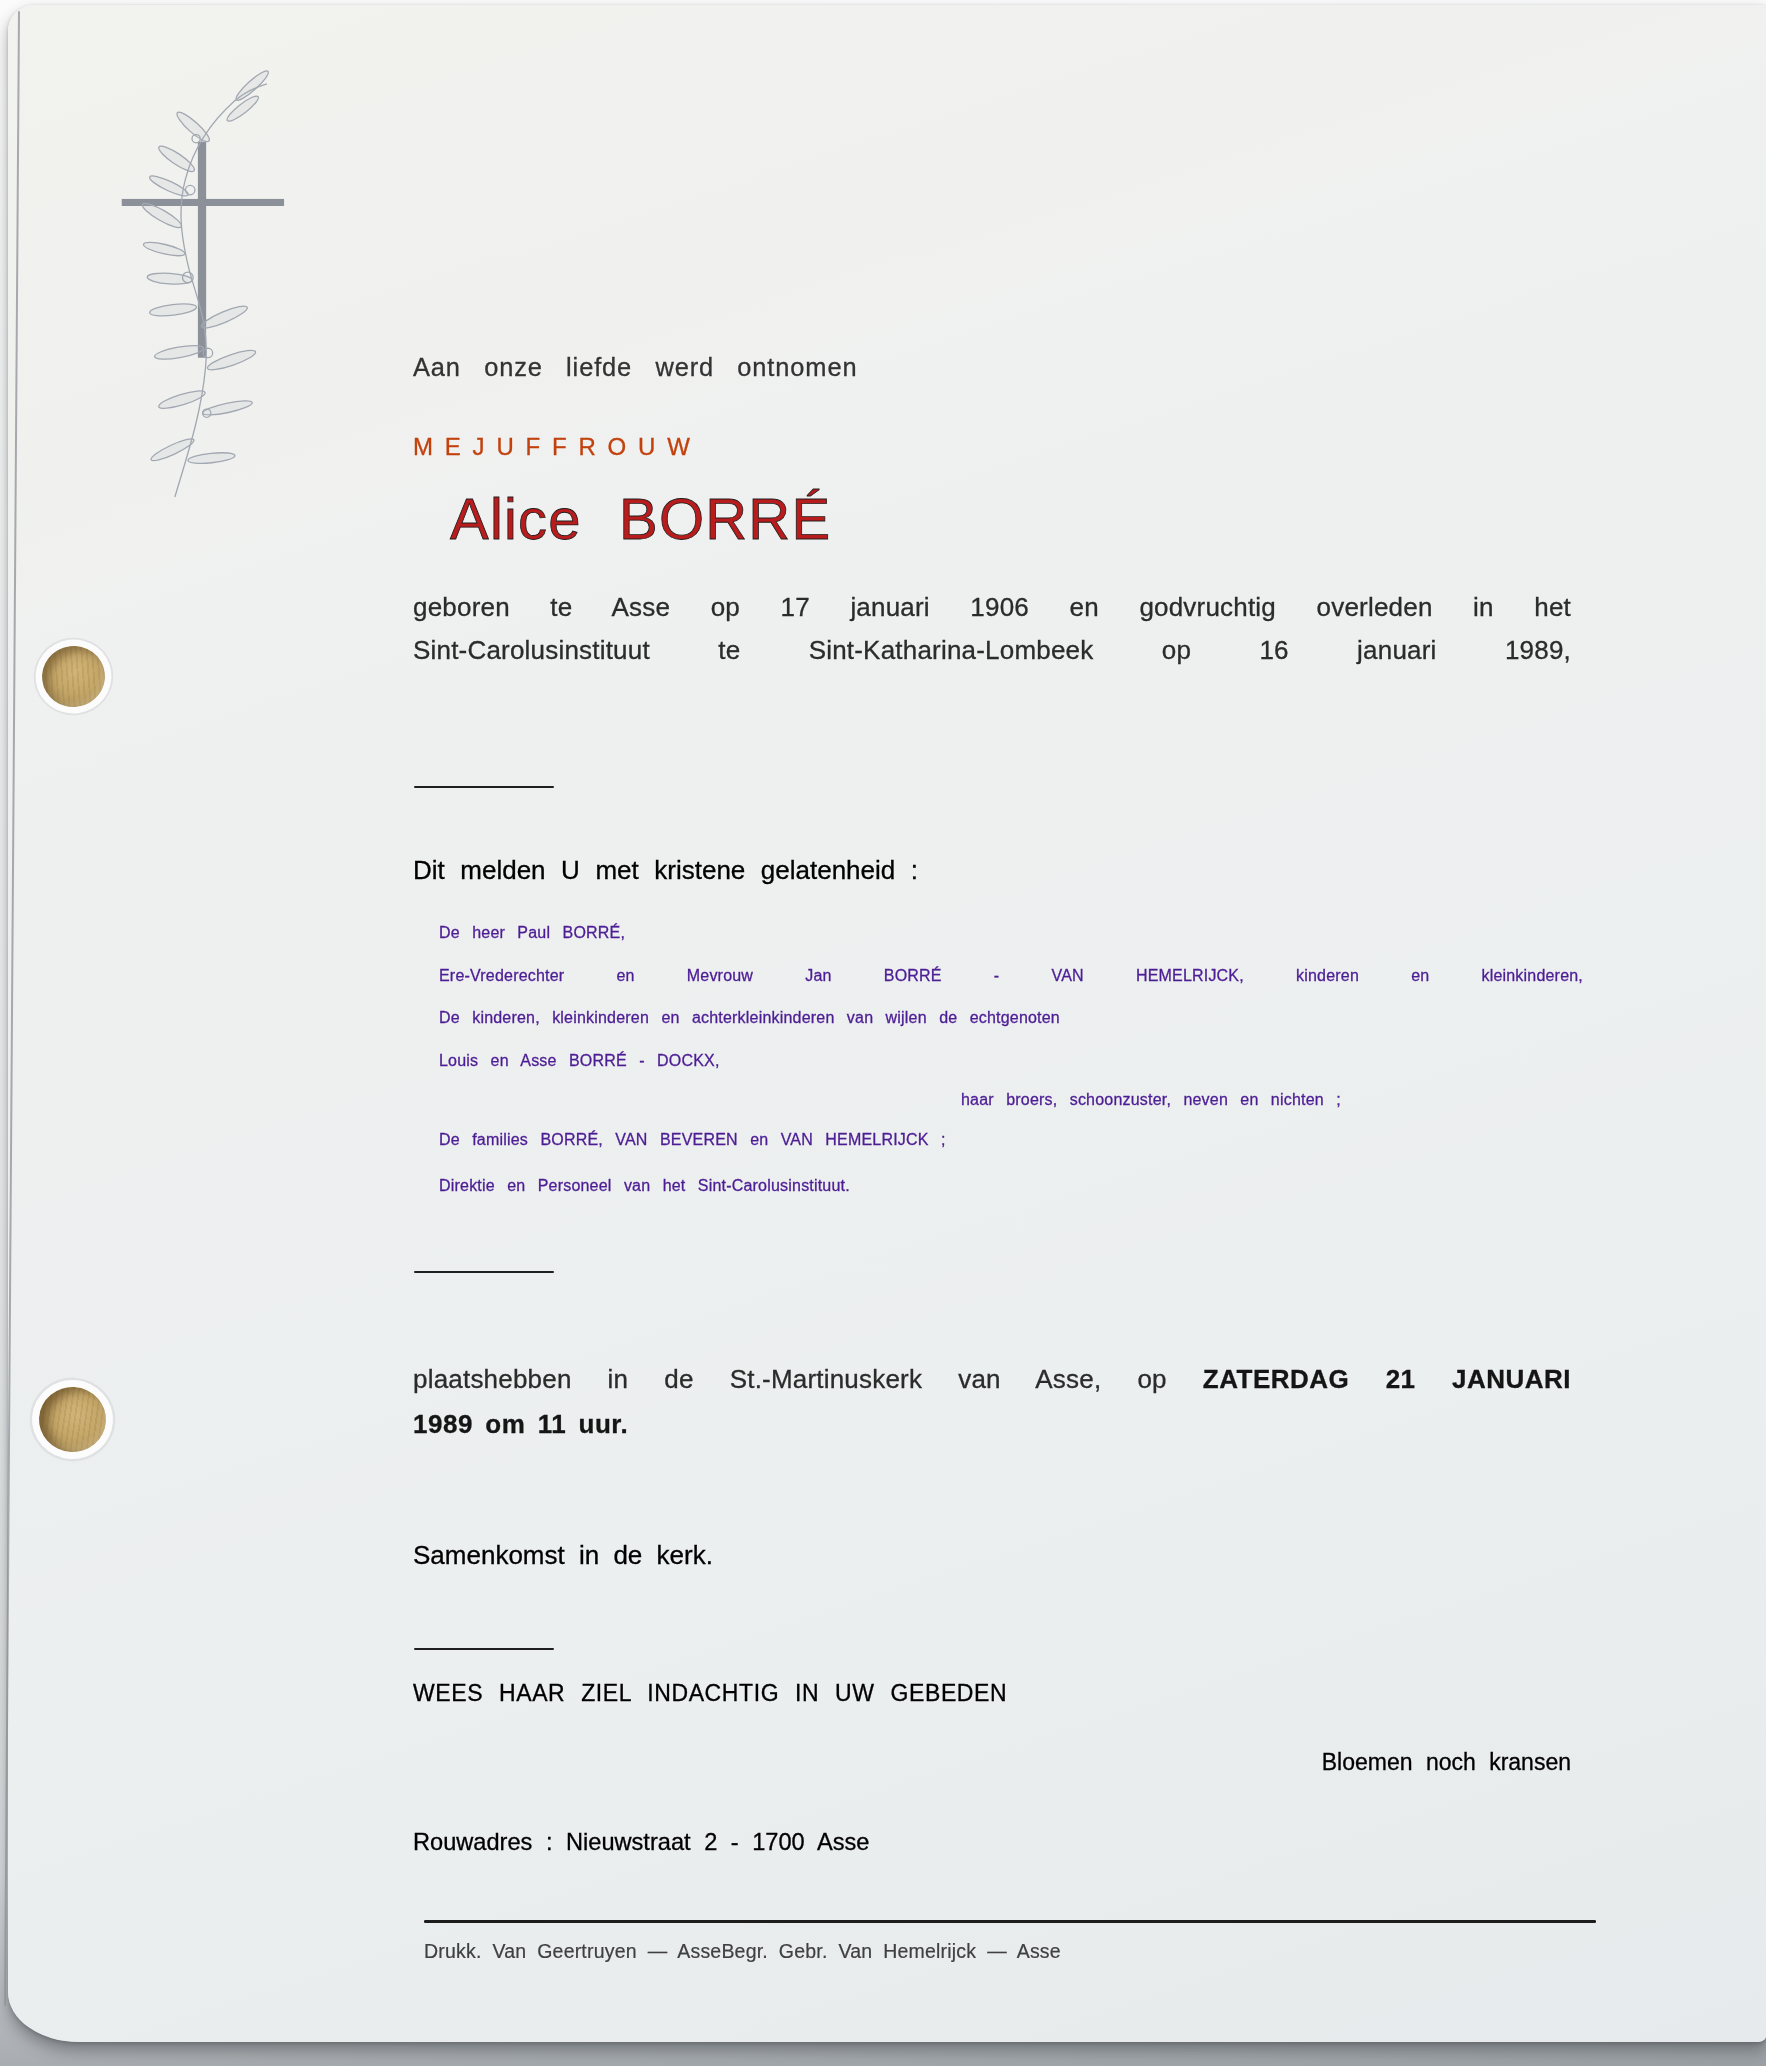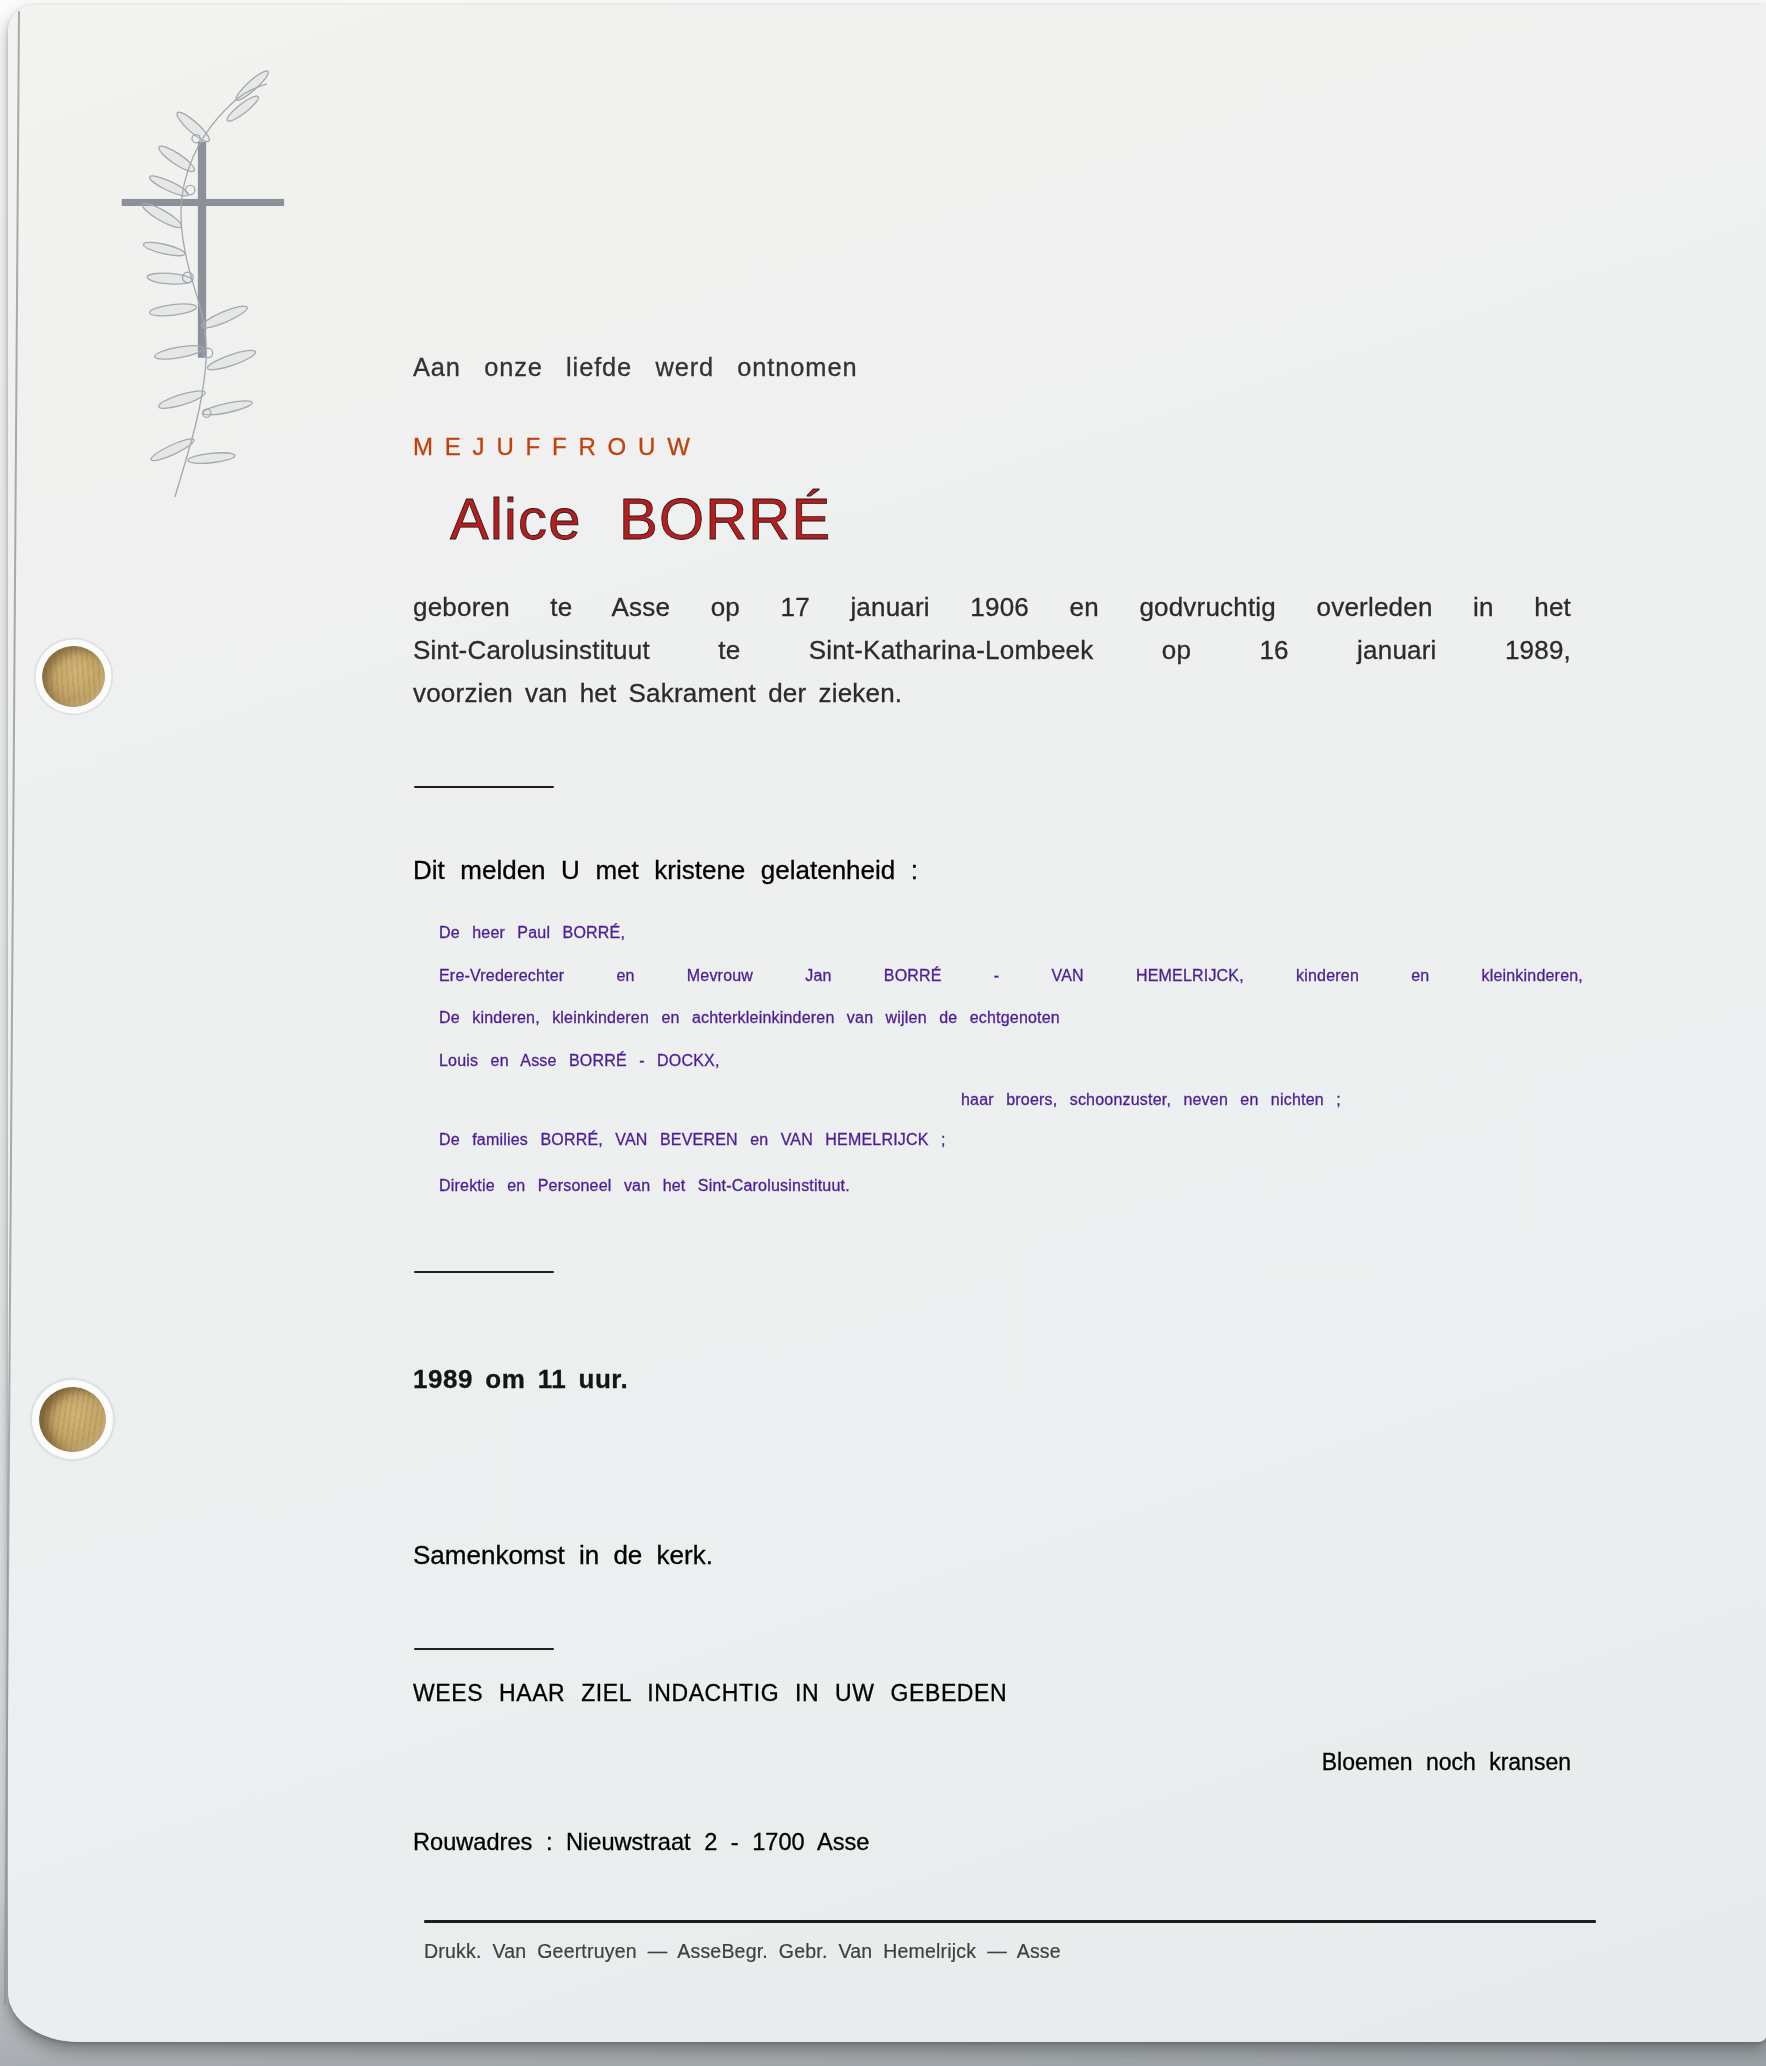--- a/index.html
+++ b/index.html
@@ -94,38 +94,38 @@
 <div class="hole" id="hole1"></div>
 <div class="hole" id="hole2"></div>
 
 <div class="t" id="intro">Aan onze liefde werd ontnomen</div>
 <div class="t" id="mejuffrouw">MEJUFFROUW</div>
 <div class="t" id="name">Alice BORRÉ</div>
 
 <div class="block" id="life">
   <div class="jl">geboren te Asse op 17 januari 1906 en godvruchtig overleden in het</div>
   <div class="jl">Sint-Carolusinstituut te Sint-Katharina-Lombeek op 16 januari 1989,</div>
-  <div>voorzien van het Sakrament der zieken.</div>
 </div>
 
 <div class="divider" id="div1"></div>
 
 <div class="t" id="melden">Dit melden U met kristene gelatenheid :</div>
 
 <div class="fam" id="fam1">De heer Paul BORRÉ,</div>
 <div class="fam" id="fam2">Ere-Vrederechter en Mevrouw Jan BORRÉ - VAN HEMELRIJCK, kinderen en kleinkinderen,</div>
 <div class="fam" id="fam3">De kinderen, kleinkinderen en achterkleinkinderen van wijlen de echtgenoten</div>
 <div class="fam" id="fam4">Louis en Asse BORRÉ - DOCKX,</div>
 <div class="fam" id="relation">haar broers, schoonzuster, neven en nichten ;</div>
 <div class="fam" id="families">De families BORRÉ, VAN BEVEREN en VAN HEMELRIJCK ;</div>
 <div class="fam" id="staff">Direktie en Personeel van het Sint-Carolusinstituut.</div>
 
 <div class="divider" id="div2"></div>
 
 <div class="block" id="service">
+  <div class="jl"><span>plaatshebben in de St.-Martinuskerk van Asse, op </span><b>ZATERDAG 21 JANUARI</b></div>
   <div><b>1989 om 11 uur.</b></div>
 </div>
 
 <div class="t" id="samenkomst">Samenkomst in de kerk.</div>
 
 <div class="divider" id="div3"></div>
 
 <div class="t" id="wees">WEES HAAR ZIEL INDACHTIG IN UW GEBEDEN</div>
 <div class="t" id="bloemen">Bloemen noch kransen</div>
 <div class="t" id="rouwadres">Rouwadres : Nieuwstraat 2 - 1700 Asse</div>

